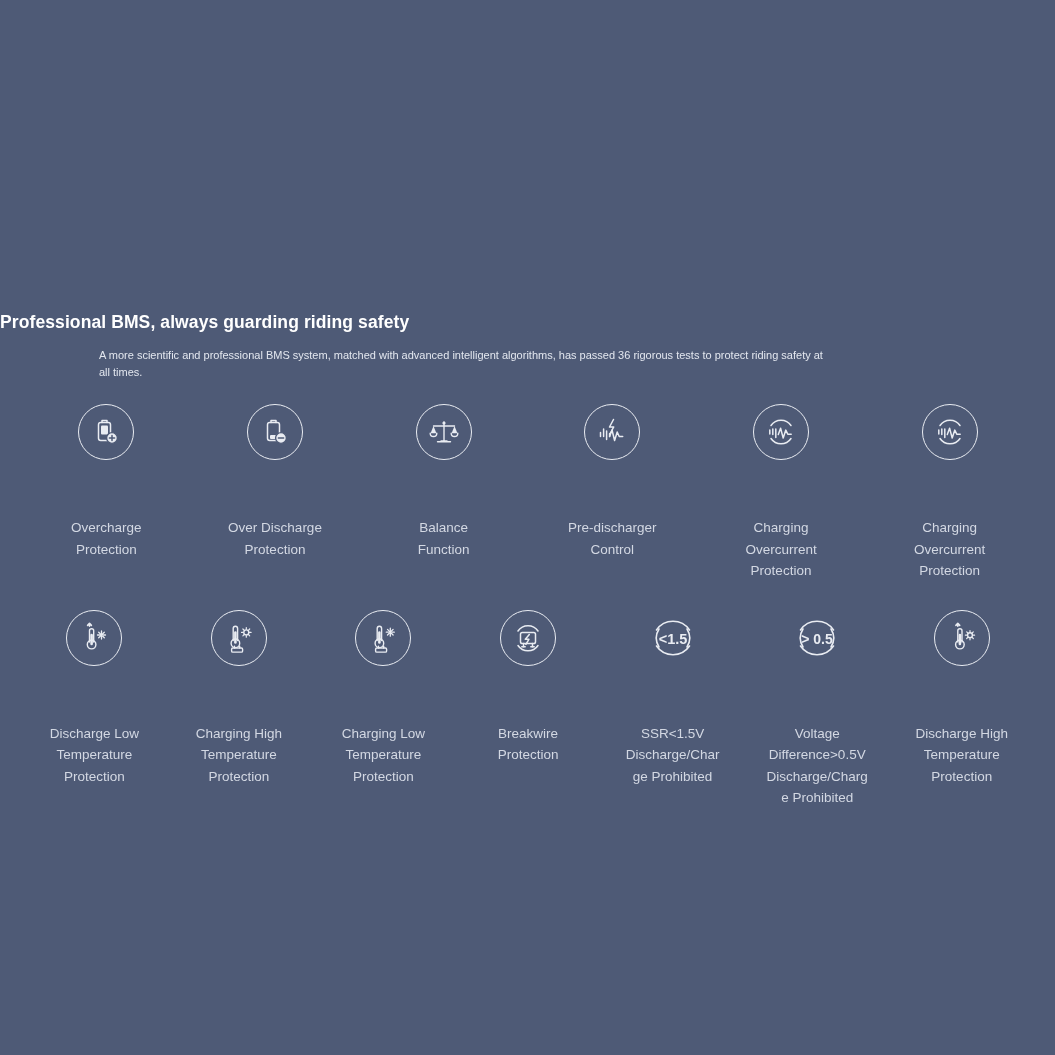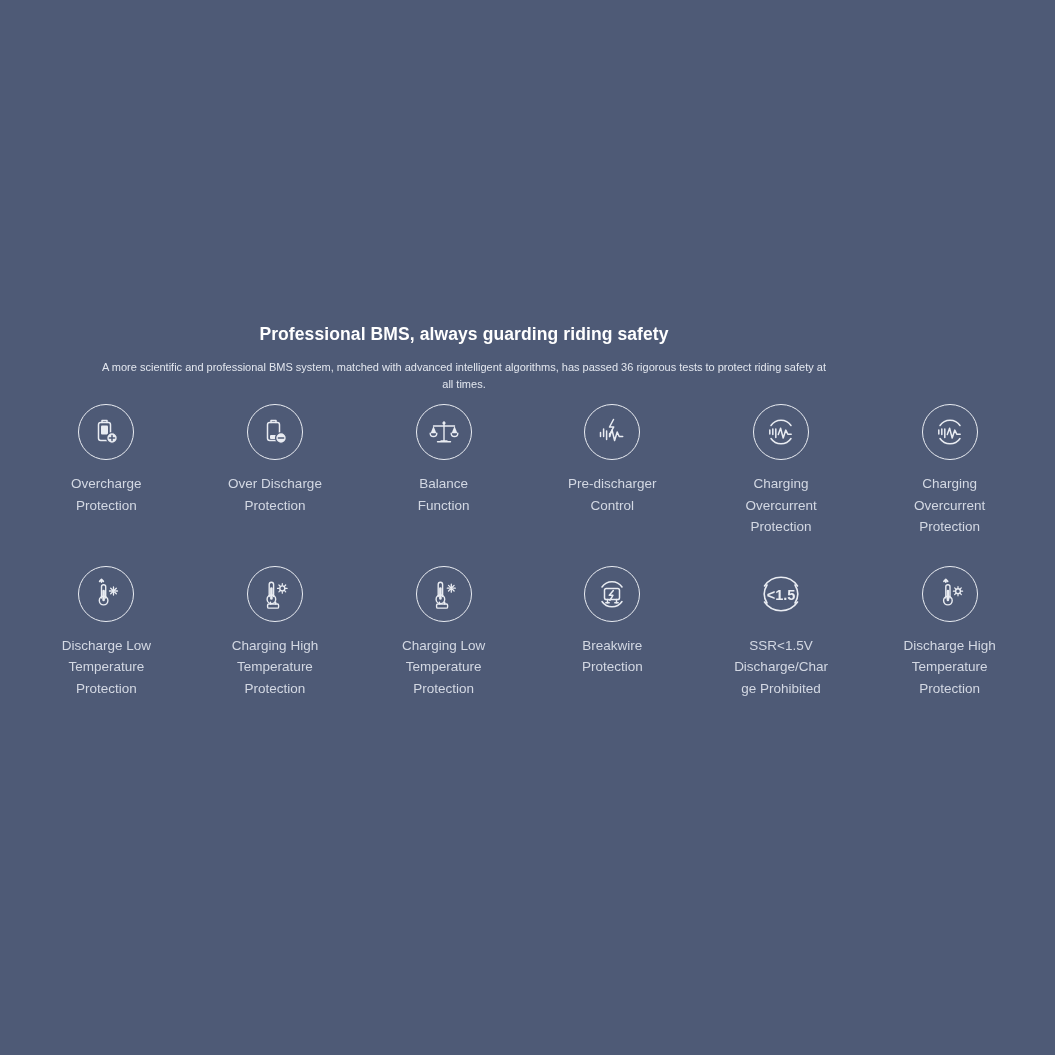--- a/index.html
+++ b/index.html
@@ -20,23 +20,23 @@
     left: 0;
     top: 0;
     width: 1055px;
     height: 1055px;
   }
 
   
   .heading-block {
     position: absolute;
     left: 0;
-    top: 322px;
+    top: 310px;
     width: 928px;
-    text-align: center;
+    text-align: left;
   }
   .title {
     font-size: 17.5px;
     font-weight: bold;
     color: #ffffff;
     letter-spacing: 0.1px;
     margin: 0;
     line-height: 24px;
   }
   .subtitle {
@@ -61,20 +61,21 @@
   .grid-row {
     display: flex;
     flex-direction: row;
     width: 100%;
   }
   .cell {
     flex: 1 1 0;
     display: flex;
     flex-direction: column;
     align-items: center;
+    gap: 44px;
   }
   .icon-circle {
     width: 56px;
     height: 56px;
     border-radius: 50%;
     border: 1.6px solid #e9ecf2;
     display: flex;
     align-items: center;
     justify-content: center;
     box-sizing: border-box;
@@ -284,20 +285,35 @@
             <path d="M14 19 A17 17 0 0 0 14 37"></path>
             <path d="M42 19 A17 17 0 0 1 42 37"></path>
             <text x="28" y="33.5" text-anchor="middle" font-family="Liberation Sans, sans-serif" font-size="14.5" font-weight="bold" fill="#e9ecf2" stroke="none">&lt;1.5</text>
           </svg>
         </div>
         <div class="cell-label">SSR&lt;1.5V
 Discharge/Char
 ge Prohibited</div>
       </div>
 
+      <div class="cell wide">
+        <div class="icon-circle no-ring">
+          <svg width="56" height="56" viewBox="0 0 56 56" fill="none" stroke="#e9ecf2" stroke-width="1.6" stroke-linecap="round">
+            <path d="M11.5 20 A20 20 0 0 1 44.5 20"></path>
+            <path d="M11.5 36 A20 20 0 0 0 44.5 36"></path>
+            <path d="M14 19 A17 17 0 0 0 14 37"></path>
+            <path d="M42 19 A17 17 0 0 1 42 37"></path>
+            <text x="28" y="33.5" text-anchor="middle" font-family="Liberation Sans, sans-serif" font-size="14" font-weight="bold" fill="#e9ecf2" stroke="none">&gt; 0.5</text>
+          </svg>
+        </div>
+        <div class="cell-label">Voltage
+Difference&gt;0.5V
+Discharge/Charg
+e Prohibited</div>
+      </div>
 
       <div class="cell wide">
         <div class="icon-circle">
           <svg width="34" height="34" viewBox="0 0 34 34" fill="none" stroke="#e9ecf2" stroke-width="1.4" stroke-linecap="round" stroke-linejoin="round">
             <path d="M12.8 5.2 V2.6 M10.9 4.4 L12.8 2.4 L14.7 4.4" stroke-width="1.6"></path>
             <path d="M12.8 21 V9.8 a2.1 2.1 0 0 1 4.2 0 V21"></path>
             <circle cx="14.9" cy="23.6" r="4.3"></circle>
             <path d="M14.9 14 v9" stroke-width="2.6"></path>
             <circle cx="25" cy="14.2" r="2.4"></circle>
             <g stroke-width="1.2">

